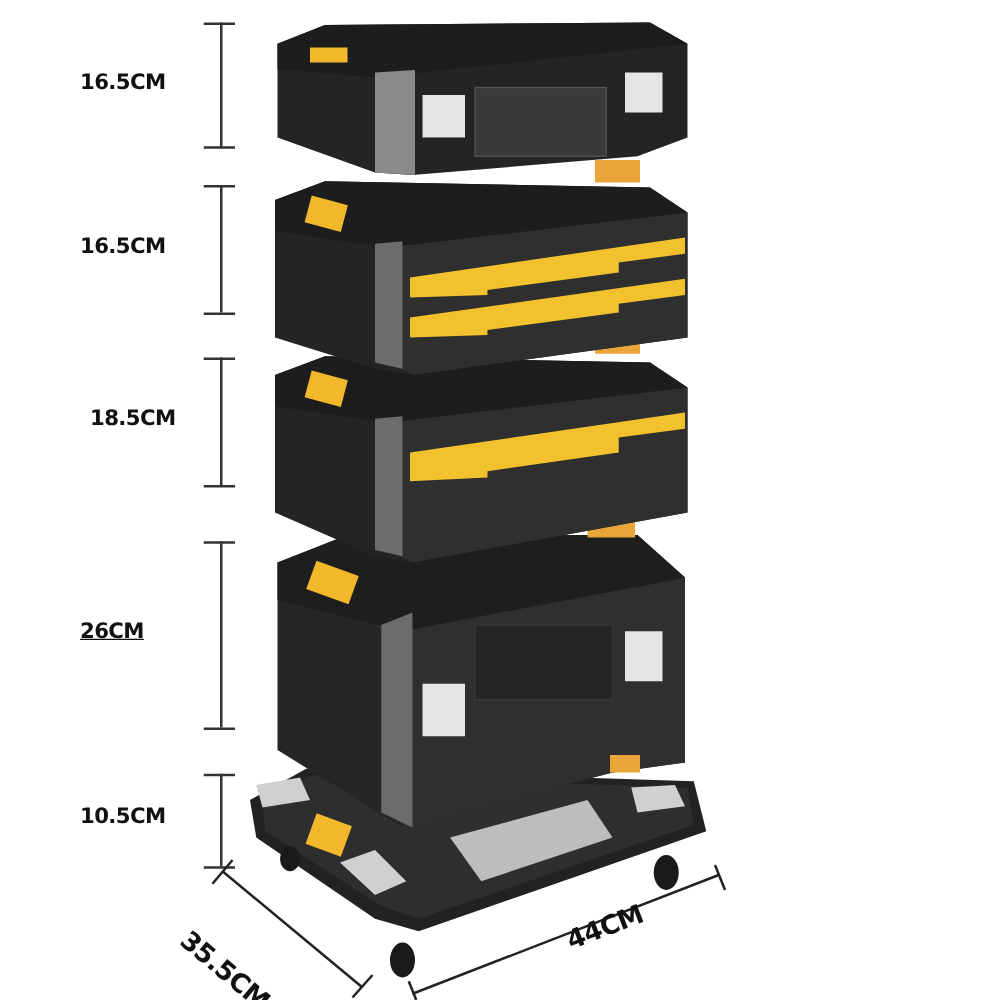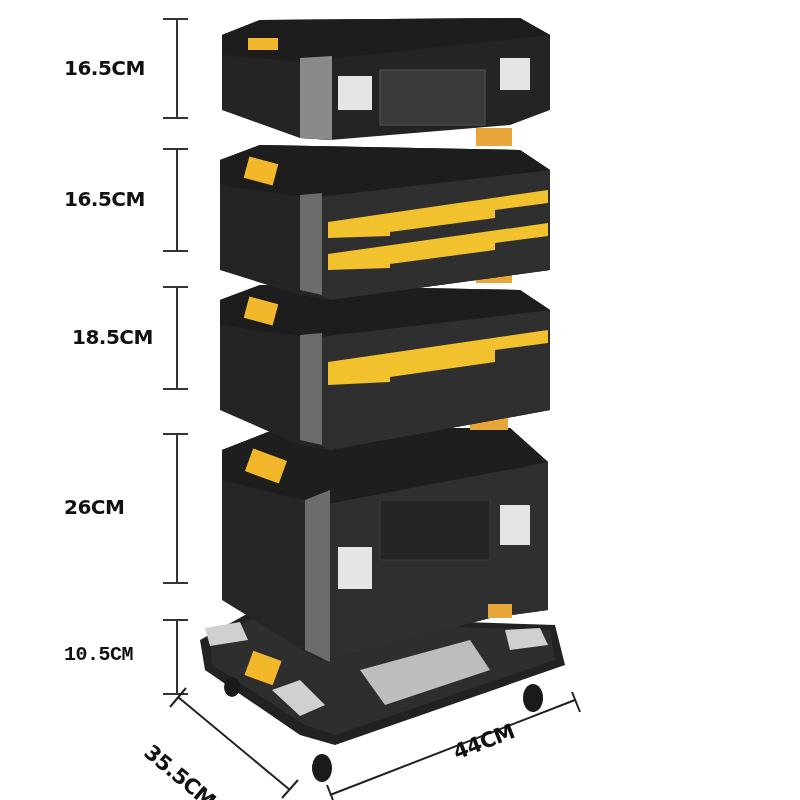--- a/index.html
+++ b/index.html
@@ -1,17 +1,17 @@
 <!DOCTYPE html>
 <html><head>
 <meta charset="utf-8">
 <style>
   html, body { margin: 0; padding: 0; background: #ffffff; }
   body { width: 800px; height: 800px; position: relative; overflow: hidden; font-family: "DejaVu Sans", sans-serif; }
-  .label { position: absolute; font-family: "DejaVu Sans", sans-serif; font-weight: bold; font-size: 20px; color: #111111; letter-spacing: -0.5px; }
+  .label { position: absolute; font-family: "DejaVu Sans", sans-serif; font-weight: bold; font-size: 17px; color: #111111; letter-spacing: -0.5px; }
   .dim-line { position: absolute; left: 176px; width: 2px; background: #333333; }
   .tick { position: absolute; left: 163px; width: 25px; height: 2px; background: #333333; }
   svg.stack { position: absolute; left: 0; top: 0; }
 </style>
 </head>
 <body>
 
 <div>
   <div class="tick" style="top:18px;"></div>
   <div class="dim-line" style="top:18px;height:100px;"></div>
@@ -30,28 +30,28 @@
   <div class="tick" style="top:286px;"></div>
   <div class="dim-line" style="top:286px;height:103px;"></div>
   <div class="tick" style="top:388px;"></div>
   <div class="label" style="left:72px;top:325px;">18.5CM</div>
 </div>
 
 <div>
   <div class="tick" style="top:433px;"></div>
   <div class="dim-line" style="top:433px;height:149px;"></div>
   <div class="tick" style="top:582px;"></div>
-  <div class="label" style="left:64px;top:495px;">26CM</div>
+  <div class="label" style="left:64px;top:495px;text-decoration:underline;">26CM</div>
 </div>
 
 <div>
   <div class="tick" style="top:619px;"></div>
   <div class="dim-line" style="top:619px;height:74px;"></div>
   <div class="tick" style="top:693px;"></div>
-  <div class="label" style="left:64px;top:643px;font-family:Liberation Mono, monospace;">10.5CM</div>
+  <div class="label" style="left:64px;top:643px;">10.5CM</div>
 </div>
 
 <svg class="stack" width="800" height="800" viewBox="0 0 800 800">
 
   <g stroke="#222" stroke-width="2" fill="none">
     <line x1="178" y1="697" x2="290" y2="790"></line>
     <line x1="170" y1="707" x2="186" y2="688"></line>
     <line x1="282" y1="798" x2="298" y2="780"></line>
     <line x1="330" y1="795" x2="575" y2="700"></line>
     <line x1="327" y1="785" x2="333" y2="800"></line>

